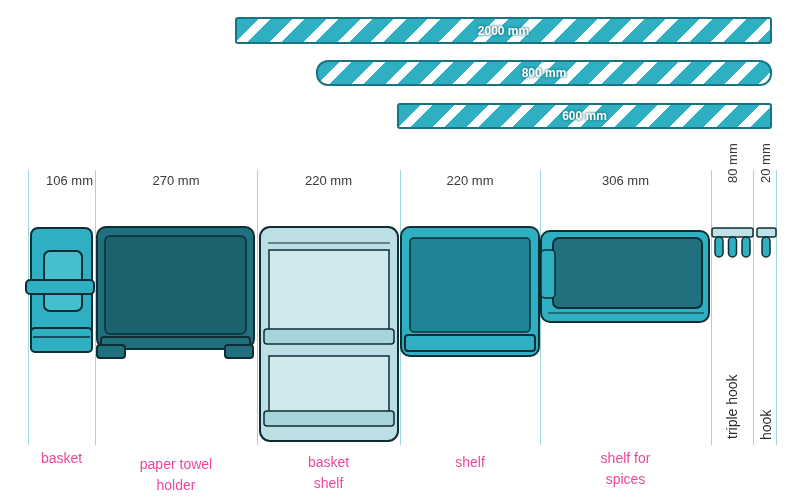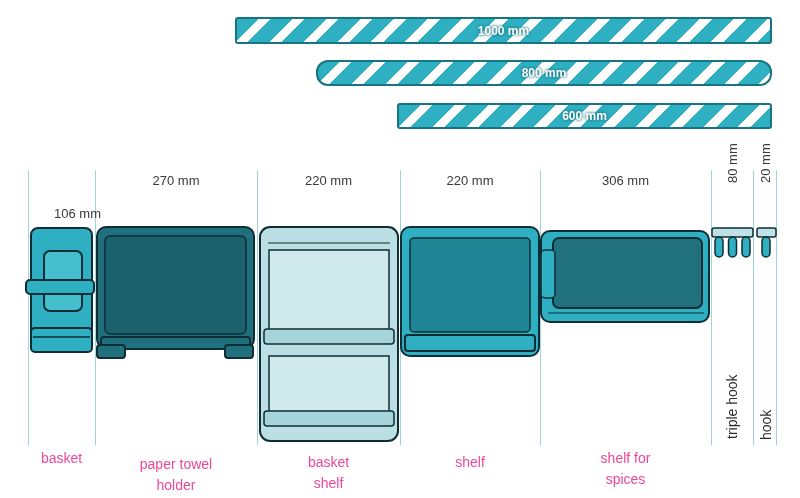--- a/index.html
+++ b/index.html
@@ -72,39 +72,39 @@
     position: absolute;
     left: 0; top: 0;
   }
 </style>
 </head>
 <body>
 
 <div class="canvas">
 
   <div class="stripe-bar" style="left:235px; top:17px; width:533px; height:23px;">
-    <span class="bar-label">1000 mm</span>
+    <span class="bar-label">2000 mm</span>
   </div>
   <div class="stripe-bar" style="left:316px; top:60px; width:452px; height:22px;border-radius:12px;">
     <span class="bar-label">800 mm</span>
   </div>
   <div class="stripe-bar" style="left:397px; top:103px; width:371px; height:22px;text-align:center;">
     <span class="bar-label">600 mm</span>
   </div>
 
   <div class="guide" style="left:28px;"></div>
   <div class="guide" style="left:95px;"></div>
   <div class="guide" style="left:257px;"></div>
   <div class="guide" style="left:400px;"></div>
   <div class="guide" style="left:540px;"></div>
   <div class="guide" style="left:711px;"></div>
   <div class="guide" style="left:753px;"></div>
   <div class="guide" style="left:776px;"></div>
 
-  <div class="dim" style="left:44px;  width:67px;margin-top:33px;">106 mm</div>
+  <div class="dim" style="left:36px;  width:67px;">106 mm</div>
   <div class="dim" style="left:95px;  width:162px;">270 mm</div>
   <div class="dim" style="left:257px; width:143px;">220 mm</div>
   <div class="dim" style="left:400px; width:140px;">220 mm</div>
   <div class="dim" style="left:540px; width:171px;">306 mm</div>
   <div class="vtext" style="left:723px; top:130px; height:66px;">80 mm</div>
   <div class="vtext" style="left:756px; top:130px; height:66px;">20 mm</div>
 
   <svg class="art" width="800" height="498" viewBox="0 0 800 498">
 
     <g>

